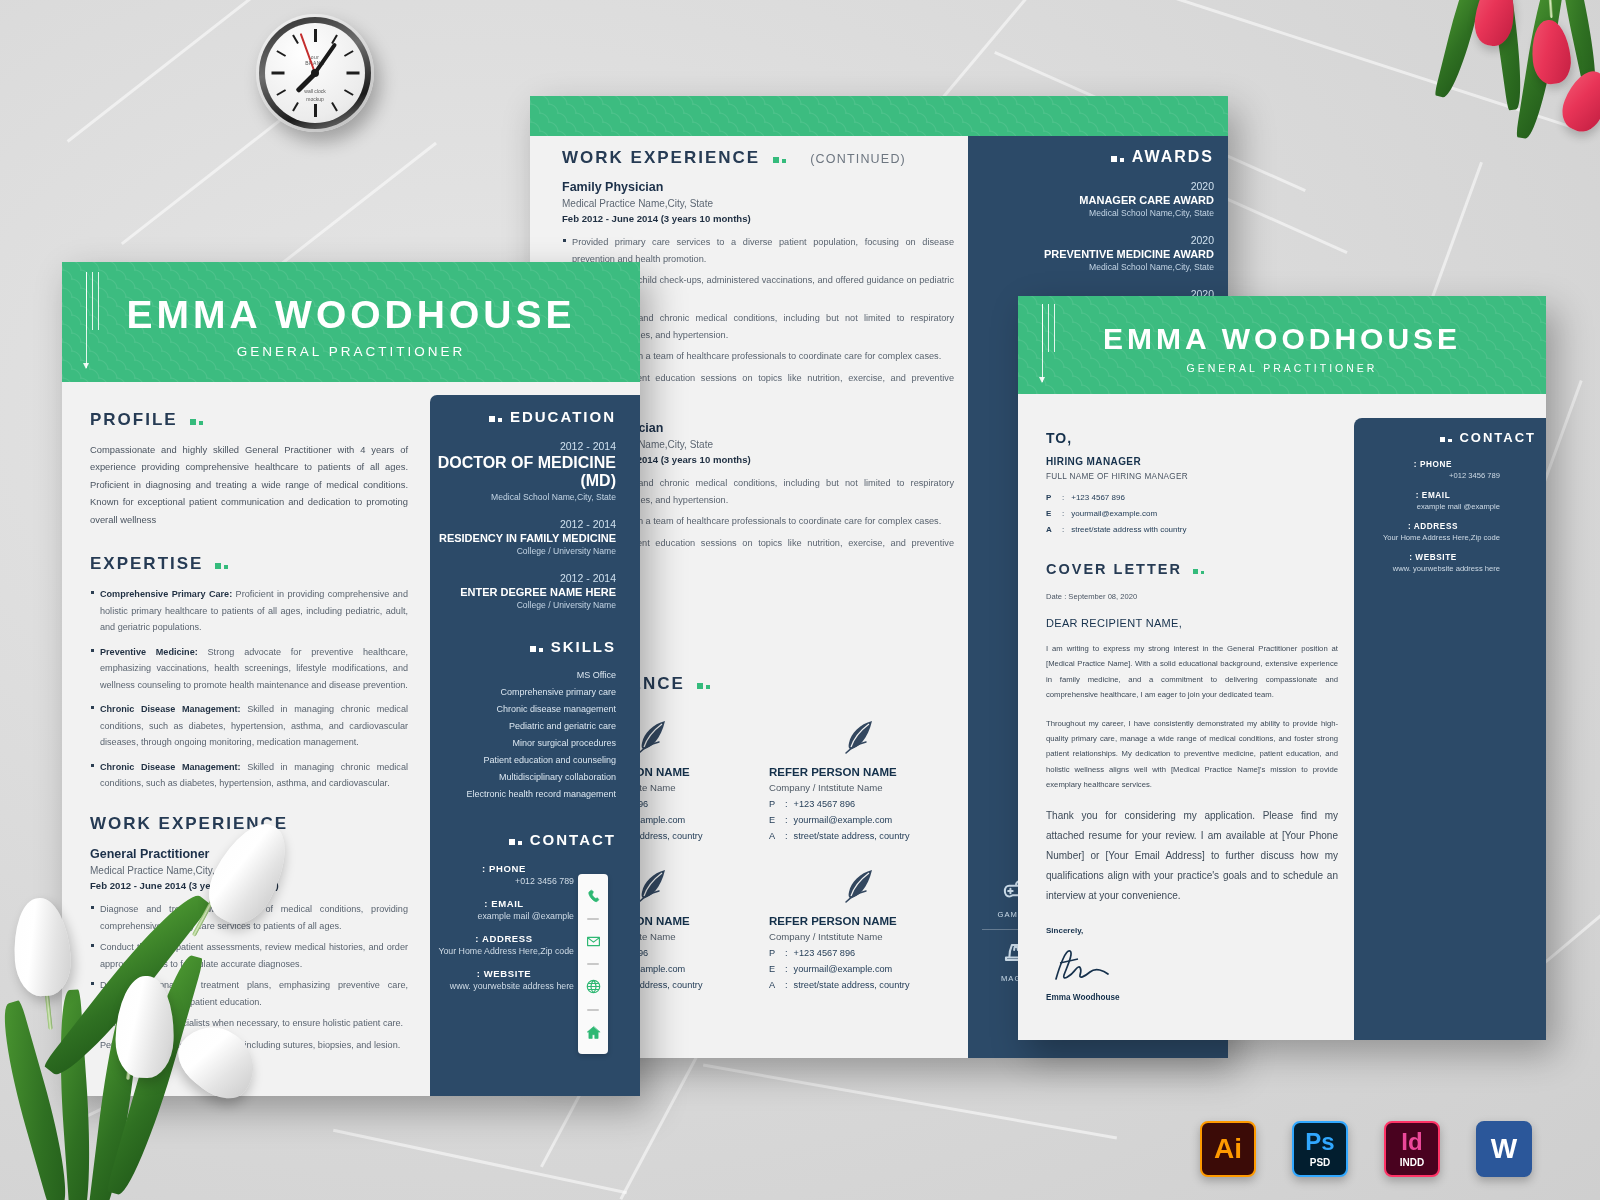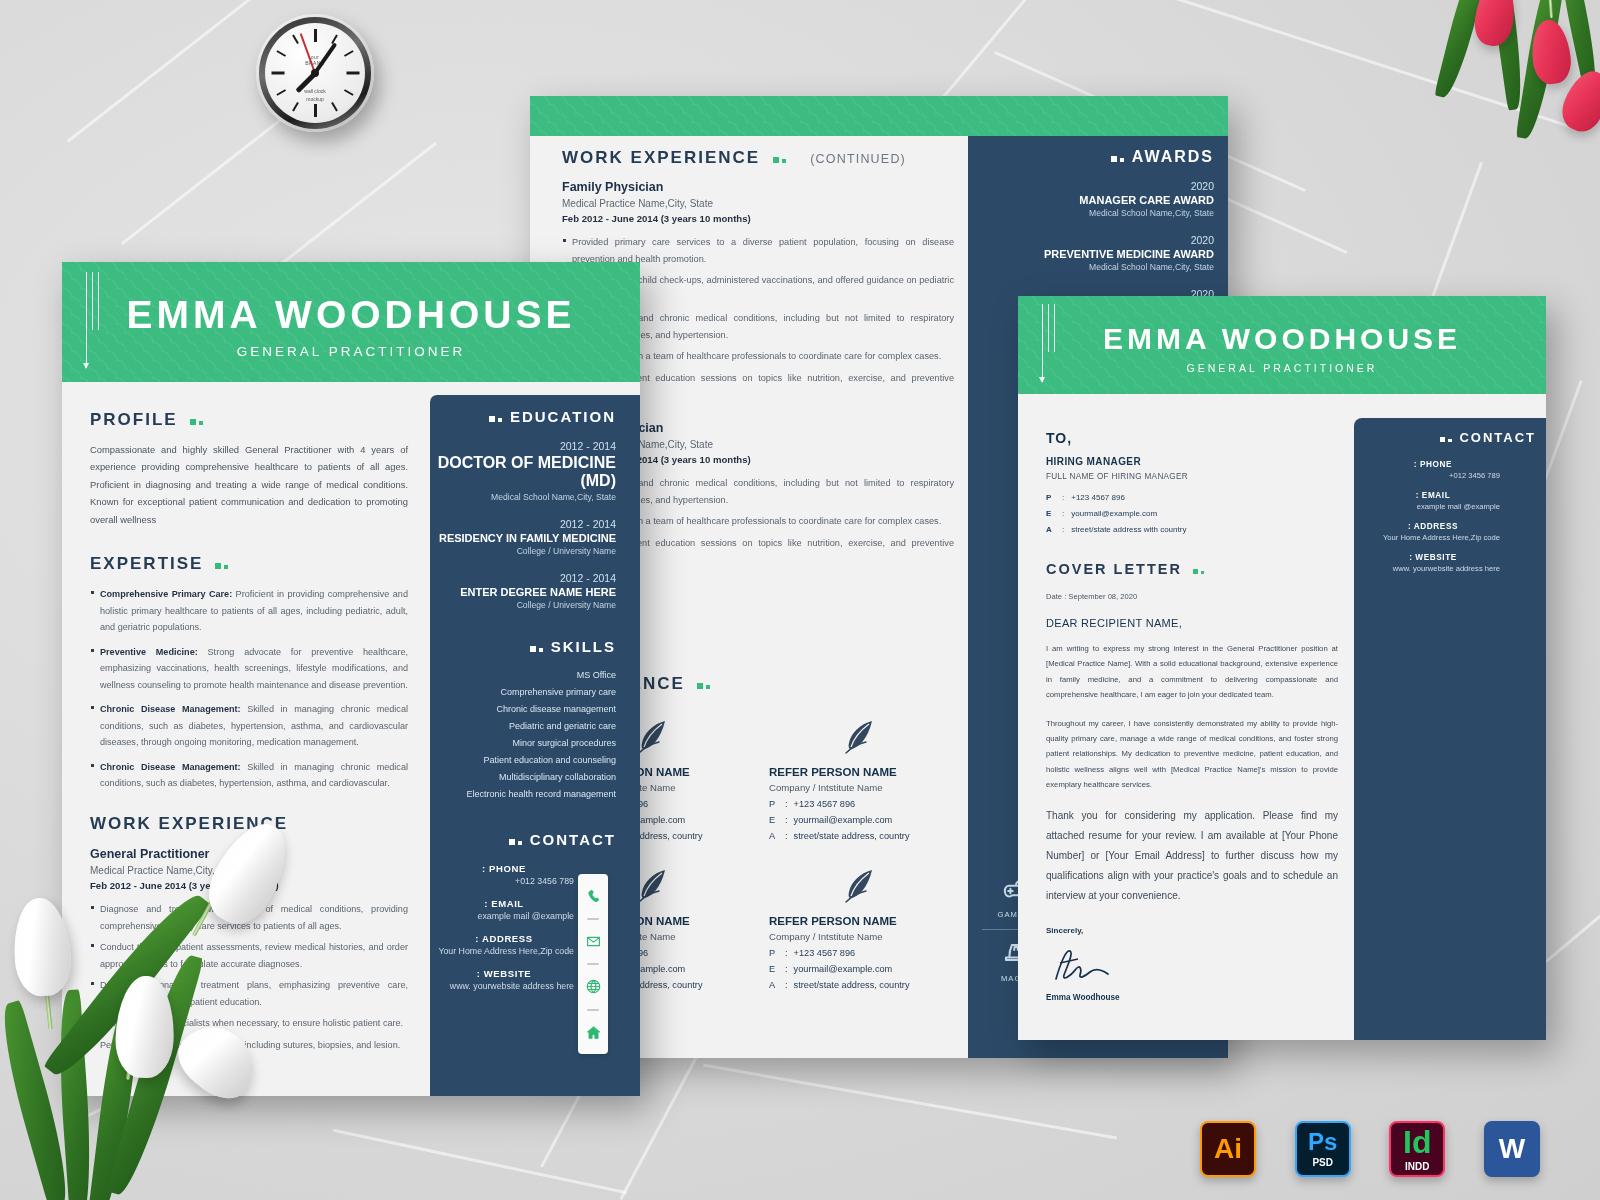--- a/index.html
+++ b/index.html
@@ -591,28 +591,28 @@
   <div class="leaf" style="left:120px;top:40px;width:34px;height:230px;transform:rotate(38deg);"></div>
   <div class="stem" style="left:55px;top:130px;width:4px;height:70px;transform:rotate(-6deg);"></div>
   <div class="stem" style="left:140px;top:190px;width:4px;height:60px;transform:rotate(8deg);"></div>
   <div class="stem" style="left:218px;top:40px;width:4px;height:70px;transform:rotate(28deg);"></div>
   <div class="bud white" style="left:24px;top:68px;width:56px;height:98px;transform:rotate(-4deg);"></div>
   <div class="bud white" style="left:126px;top:146px;width:58px;height:102px;transform:rotate(2deg);"></div>
   <div class="bud white" style="left:188px;top:200px;width:80px;height:62px;transform:rotate(38deg);"></div>
   <div class="bud white" style="left:228px;top:-10px;width:62px;height:106px;transform:rotate(28deg);"></div>
 </div>
 
-<div id="badges" style="position:absolute;left:1200px;top:1118px;width:340px;height:62px;display:flex;gap:36px;align-items:center;justify-content:space-between;">
+<div id="badges" style="position:absolute;left:1200px;top:1118px;width:340px;height:62px;display:flex;gap:36px;align-items:center;">
     <div class="badge" style="position: relative; width: 56px; height: 56px; background: rgb(59, 11, 7); border: 2px solid rgb(255, 154, 0);">
       <div class="bt" style="color:#ff9a00;font-size:28px;">Ai</div>
     </div>
     <div class="badge" style="position: relative; width: 56px; height: 56px; background: rgb(2, 30, 47); border: 2px solid rgb(49, 168, 255);">
       <div class="bt" style="color:#31a8ff;font-size:24px;">Ps</div>
       <div class="bs" style="color:#fff;font-size:10px;margin-top:4px;">PSD</div>
     </div>
     <div class="badge" style="position: relative; width: 56px; height: 56px; background: rgb(73, 2, 31); border: 2px solid rgb(255, 51, 102);">
-      <div class="bt" style="color:#22c55e;font-size:32px;">Id</div>
+      <div class="bt" style="color:#ec4899;font-size:24px;">Id</div>
       <div class="bs" style="color:#fff;font-size:10px;margin-top:4px;">INDD</div>
     </div>
     <div class="badge" style="position: relative; width: 56px; height: 56px; background: rgb(43, 87, 154); border: 2px solid rgb(43, 87, 154);">
       <div class="bt" style="color:#ffffff;font-size:28px;">W</div>
     </div>
   </div>
 
 </body></html>

